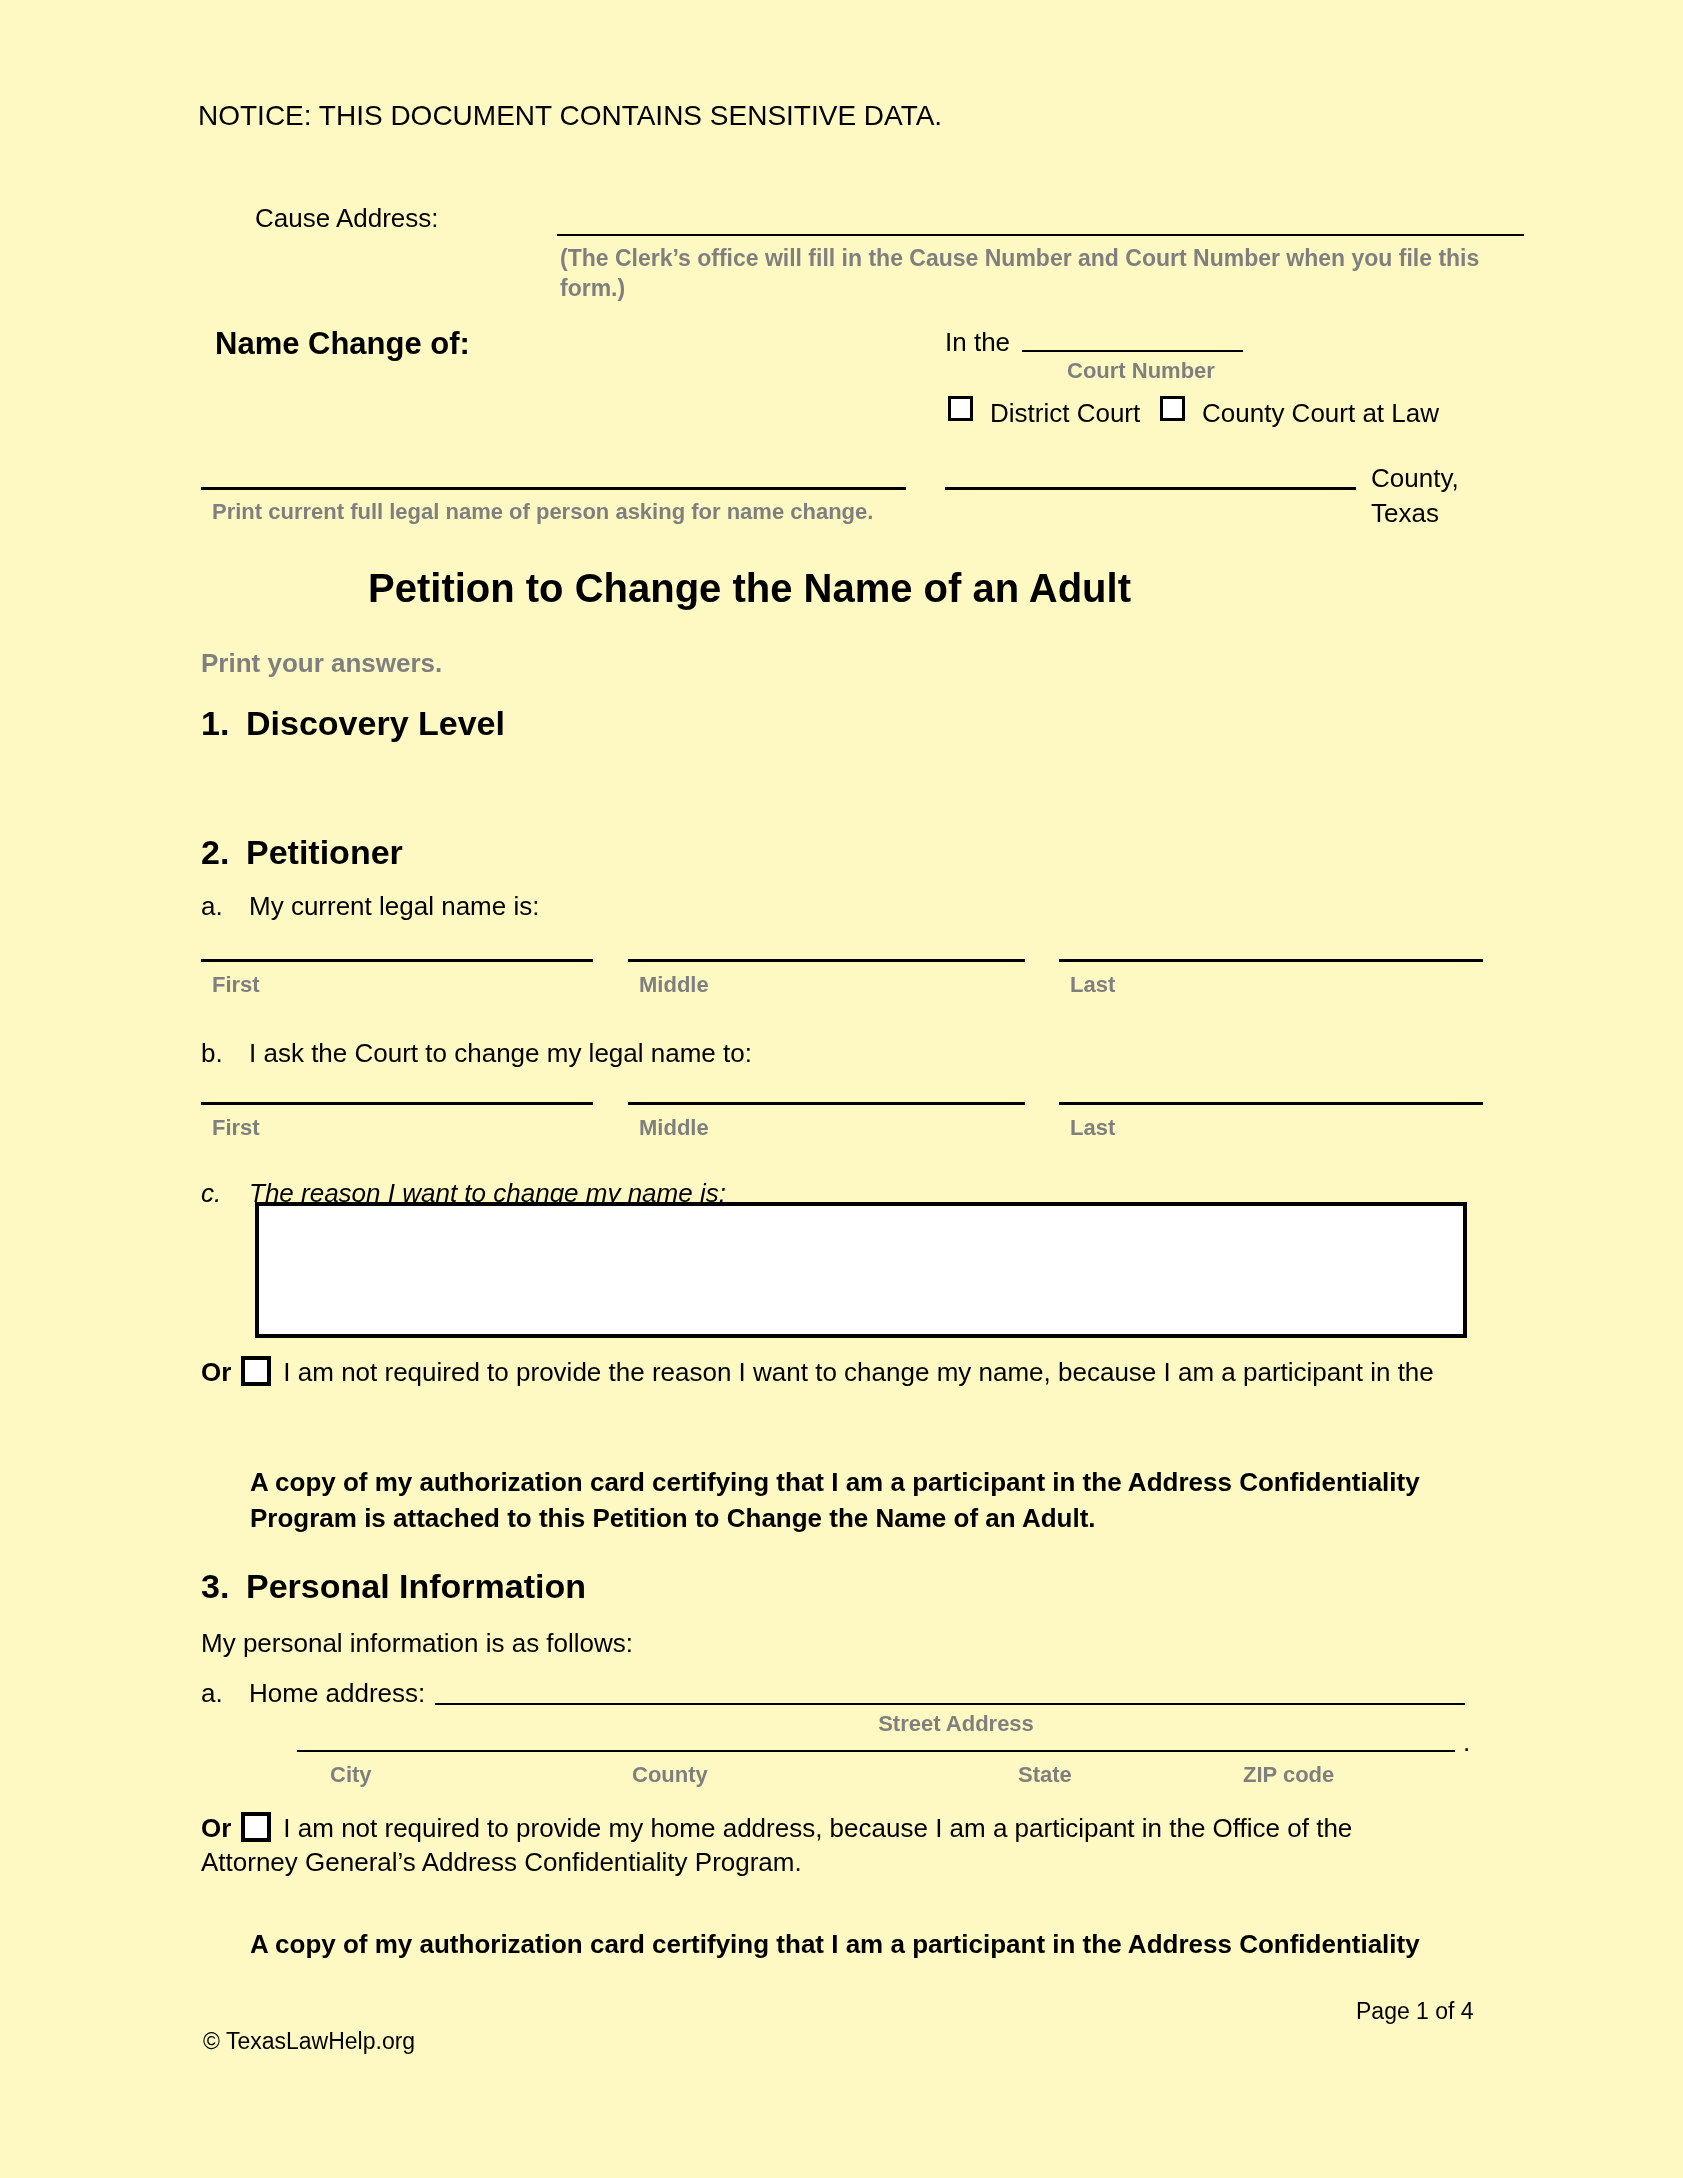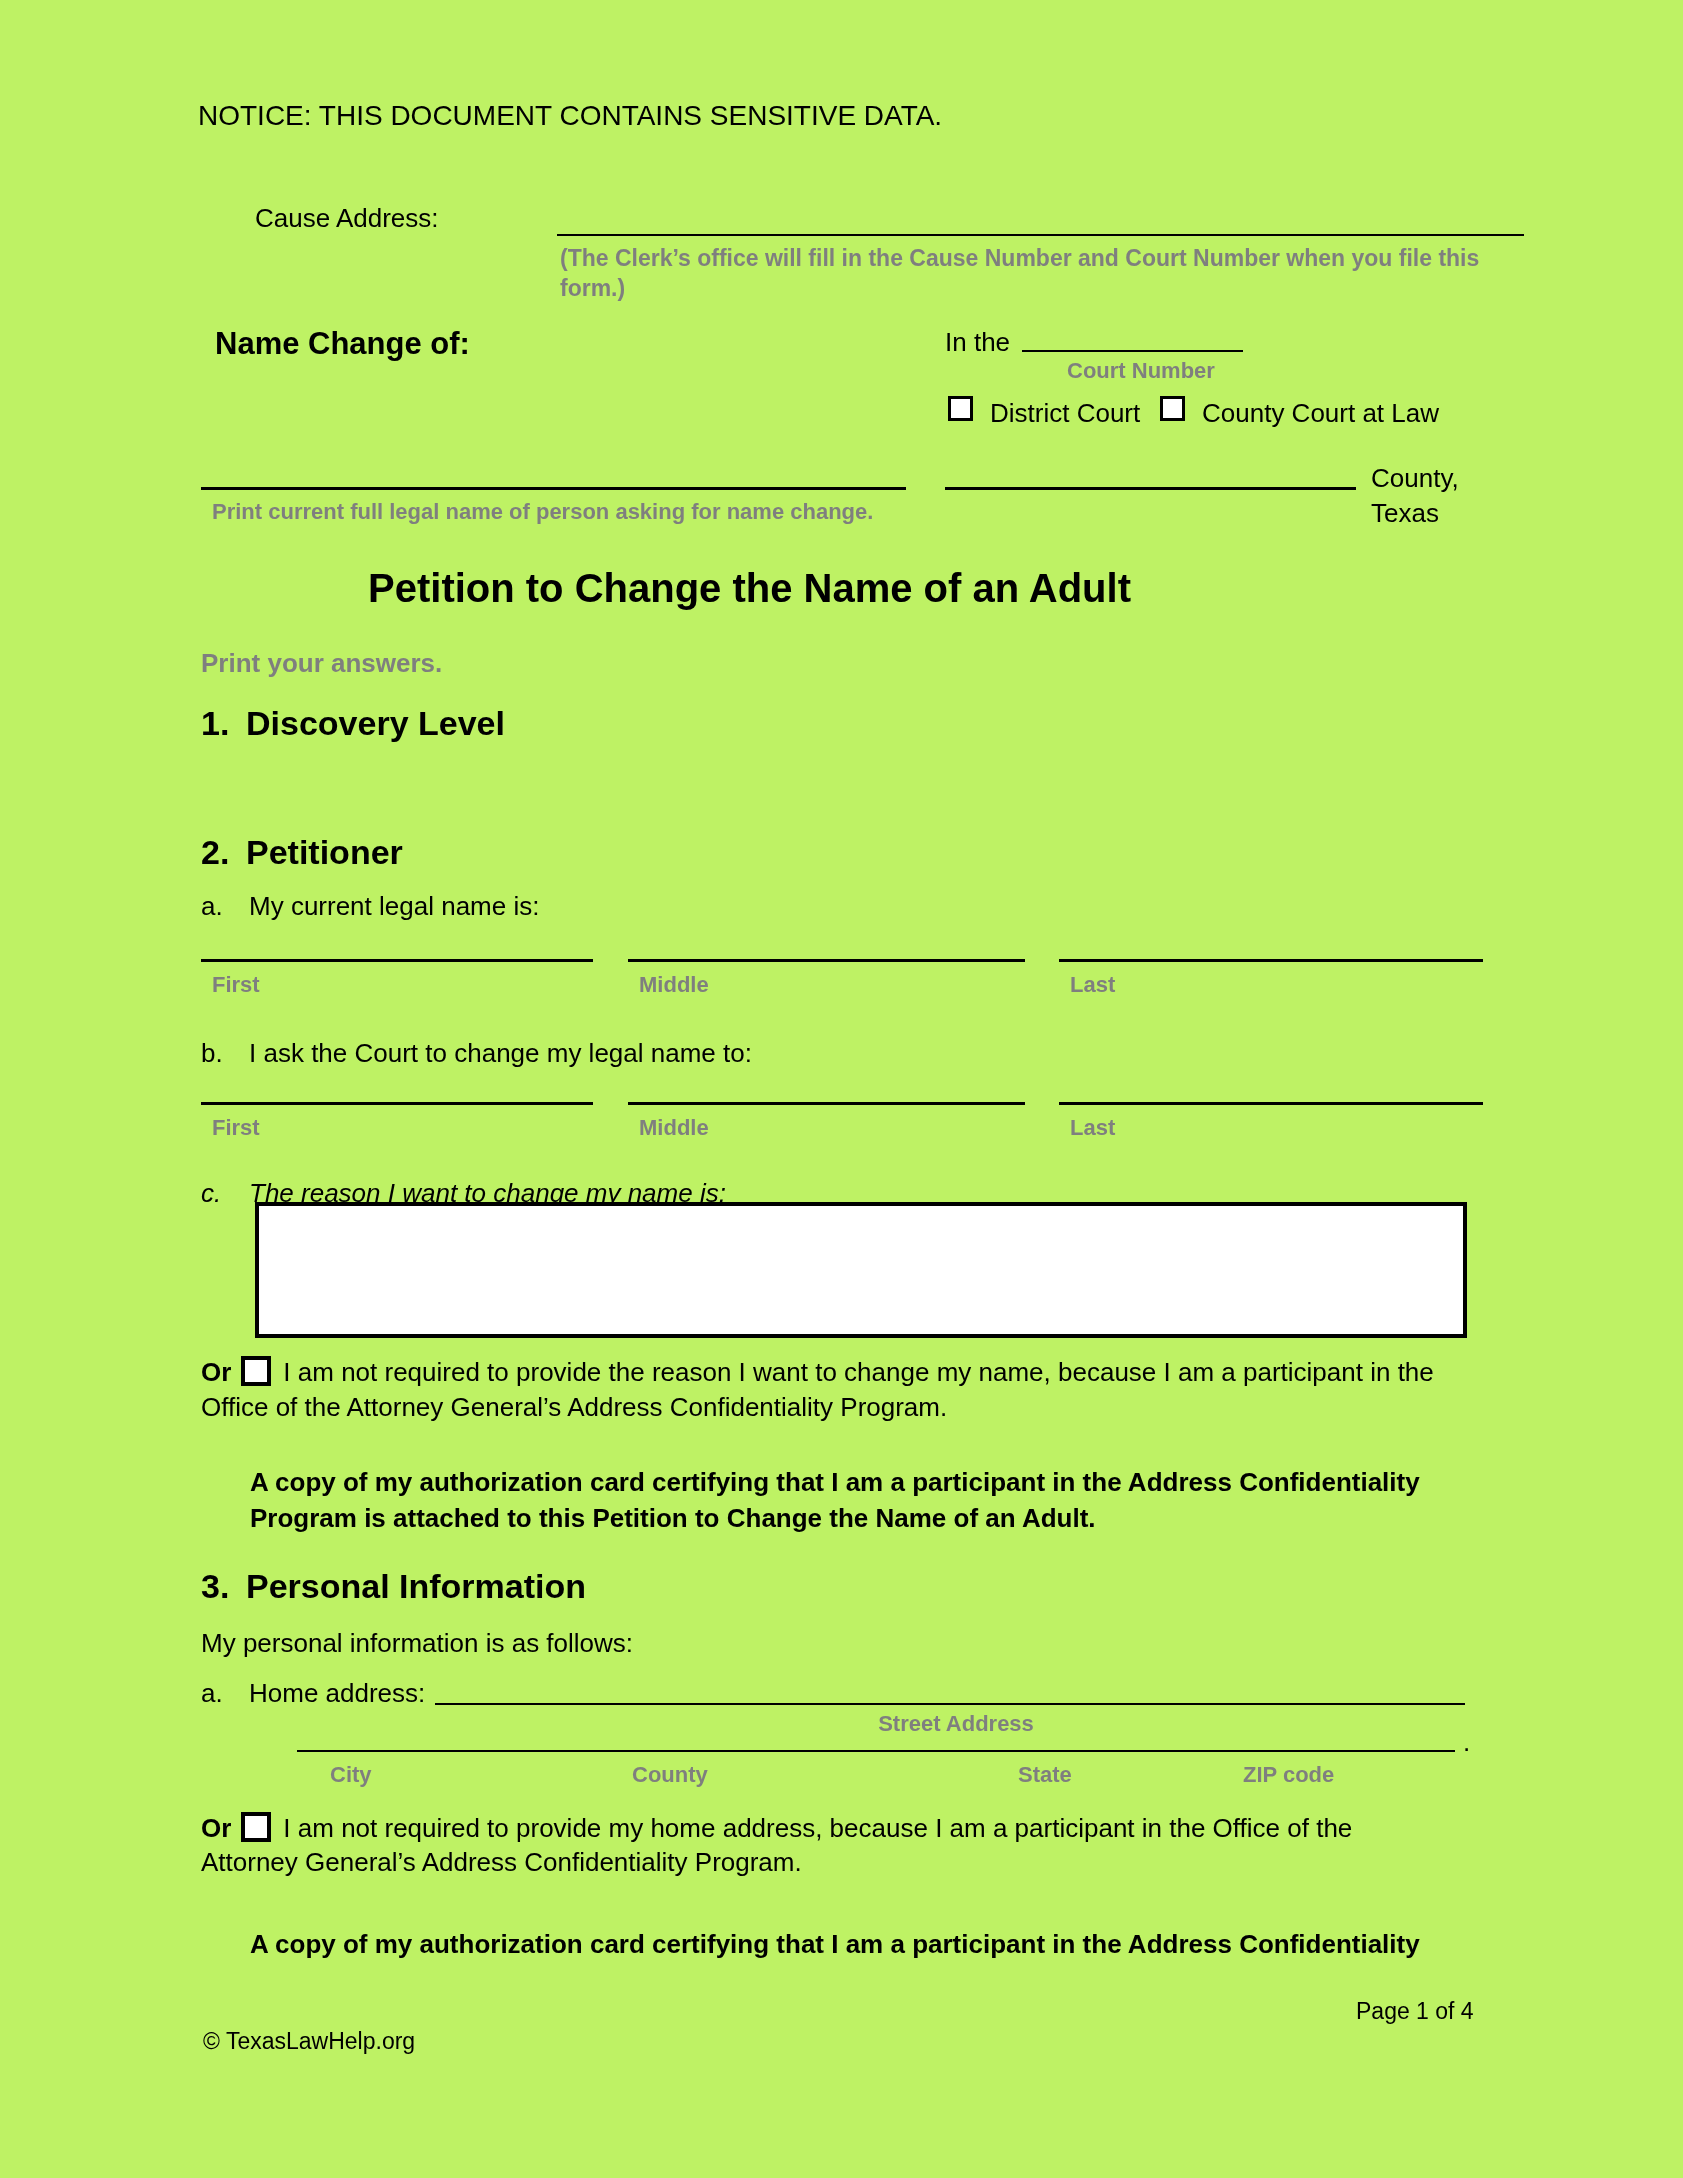--- a/index.html
+++ b/index.html
@@ -1,19 +1,19 @@
 <!DOCTYPE html>
 <html><head>
 <meta charset="utf-8">
 <style>
   html,body{margin:0;padding:0;background:#e8e8e8;}
   .page{
     position:relative;
     width:1683px;height:2178px;
-    background:#bef264;
+    background:#fef9c3;
     font-family:"Liberation Sans","DejaVu Sans",sans-serif;
     color:#000;
     overflow:hidden;
   }
   .abs{position:absolute;}
   .t{line-height:1.2;white-space:nowrap;}
   .body{font-size:26px;}
   .small{font-size:23px;}
   .bold{font-weight:bold;}
   .gray{color:#7f7f7f;font-weight:bold;}
@@ -85,21 +85,20 @@
   <div class="line" style="left:1059px;top:1102px;width:424px;"></div>
   <div class="abs t cap" style="left:212px;top:1115px;">First</div>
   <div class="abs t cap" style="left:639px;top:1115px;">Middle</div>
   <div class="abs t cap" style="left:1070px;top:1115px;">Last</div>
 
   <div class="abs t body" style="left:201px;top:1178px;font-style:italic;"><span class="inum">c.</span><span>The reason I want to change my name is:</span></div>
 
   <div class="reason-box" style="left:255px;top:1202px;width:1204px;height:128px;"></div>
 
   <div class="abs t body" style="left:201px;top:1356px;"><span class="bold">Or</span><span class="checkbox big"></span><span>I am not required to provide the reason I want to change my name, because I am a participant in the</span></div>
-  <div class="abs t body" style="left:201px;top:1392px;">Office of the Attorney General’s Address Confidentiality Program.</div>
 
   <div class="abs t body bold" style="left:250px;top:1467px;">A copy of my authorization card certifying that I am a participant in the Address Confidentiality</div>
   <div class="abs t body bold" style="left:250px;top:1503px;">Program is attached to this Petition to Change the Name of an Adult.</div>
 
   <div class="abs t h" style="left:201px;top:1566px;"><span class="hnum">3.</span><span>Personal Information</span></div>
   <div class="abs t body" style="left:201px;top:1628px;">My personal information is as follows:</div>
 
   <div class="abs body homerow" style="left:201px;top:1678px;width:1264px;">
     <span class="inum t">a.</span>
     <span class="t" style="margin-right:10px;">Home address:</span>

